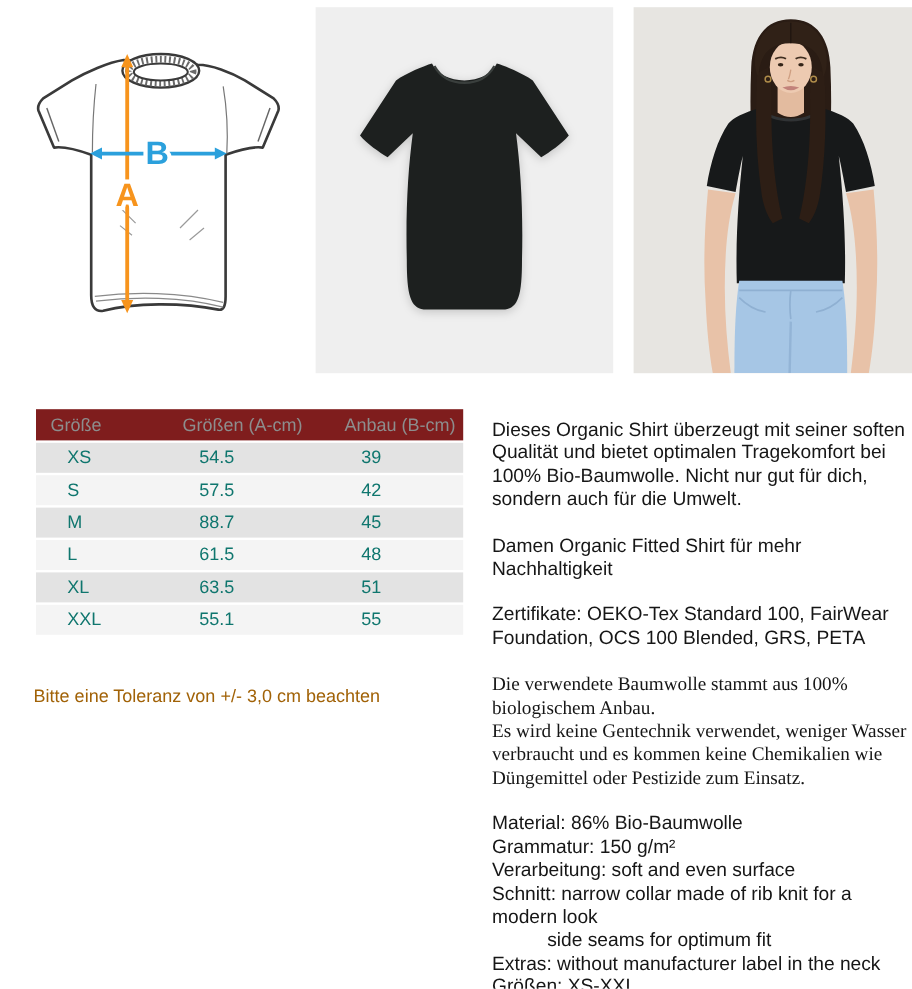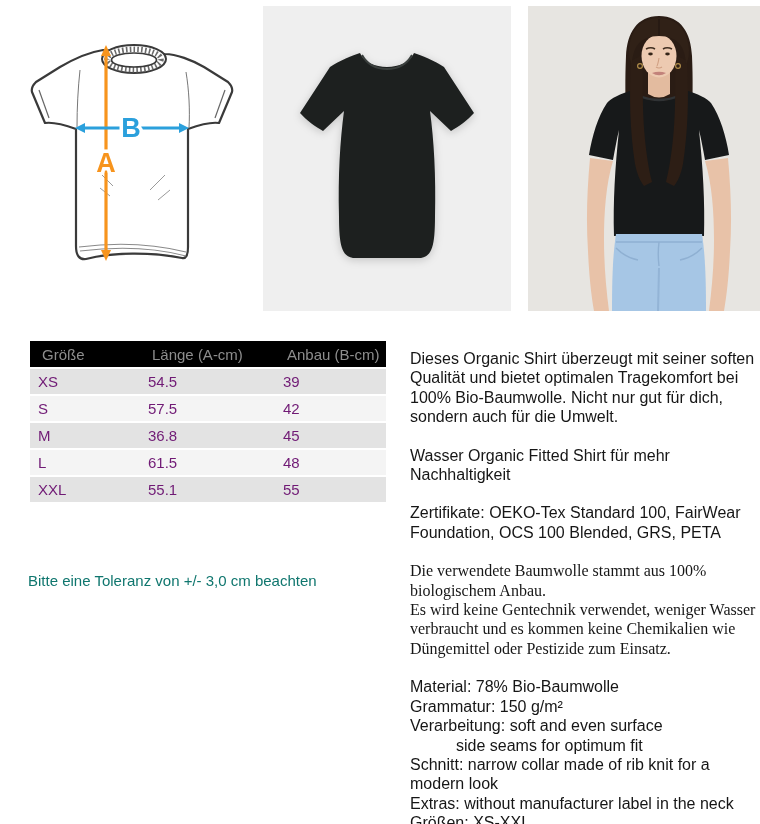--- a/index.html
+++ b/index.html
@@ -21,30 +21,30 @@
     text-anchor:middle;
   }
 
   
   #size-table {
     position:absolute; left:30px; top:339px; width:356px;
     border-collapse:separate; border-spacing:0 2px;
     font-size:15px;
   }
   #size-table th {
-    background:#000000; color:#8d8d8d; font-weight:normal; text-align:left;
+    background:#7f1d1d; color:#8d8d8d; font-weight:normal; text-align:left;
     height:26px; padding:0 0 0 12px;
   }
-  #size-table td { height:25px; padding:0 0 0 8px; color:#701a75; }
+  #size-table td { height:25px; padding:0 0 0 26px; color:#0f766e; }
   #size-table tbody tr:nth-child(odd)  td { background:#e3e3e3; }
   #size-table tbody tr:nth-child(even) td { background:#f4f4f4; }
 
   #tolerance-note {
     position:absolute; left:28px; top:572px;
-    font-size:15px; color:#0f766e;
+    font-size:15px; color:#a16207;
   }
 
   
   #description {
     position:absolute; left:410px; top:349px; width:348px;
     font-size:16px; line-height:19.4px; color:#161616;
   }
   #description p { margin:0 0 19px 0; }
   #description p.preline { white-space:pre-line;font-family:Liberation Serif, serif; }
   #description .spec-line { }
@@ -154,63 +154,68 @@
 
 <table id="size-table">
   <colgroup>
       <col style="width:110px">
       <col style="width:135px">
       <col style="width:111px">
     </colgroup>
   <thead>
     <tr>
       <th>Größe</th>
-      <th>Länge (A-cm)</th>
+      <th>Größen (A-cm)</th>
       <th>Anbau (B-cm)</th>
     </tr>
   </thead>
   <tbody>
     <tr>
       <td>XS</td>
       <td>54.5</td>
       <td>39</td>
     </tr>
     <tr>
       <td>S</td>
       <td>57.5</td>
       <td>42</td>
     </tr>
     <tr>
       <td>M</td>
-      <td>36.8</td>
+      <td>88.7</td>
       <td>45</td>
     </tr>
     <tr>
       <td>L</td>
       <td>61.5</td>
       <td>48</td>
     </tr>
     <tr>
+      <td>XL</td>
+      <td>63.5</td>
+      <td>51</td>
+    </tr>
+    <tr>
       <td>XXL</td>
       <td>55.1</td>
       <td>55</td>
     </tr>
   </tbody>
 </table>
 
 <div id="tolerance-note">Bitte eine Toleranz von +/- 3,0 cm beachten</div>
 
 <div id="description">
   <p>Dieses Organic Shirt überzeugt mit seiner soften Qualität und bietet optimalen Tragekomfort bei 100% Bio-Baumwolle. Nicht nur gut für dich, sondern auch für die Umwelt.</p>
-  <p>Wasser Organic Fitted Shirt für mehr Nachhaltigkeit</p>
+  <p>Damen Organic Fitted Shirt für mehr Nachhaltigkeit</p>
   <p>Zertifikate: OEKO-Tex Standard 100, FairWear Foundation, OCS 100 Blended, GRS, PETA</p>
   <p class="preline">Die verwendete Baumwolle stammt aus 100% biologischem Anbau.
 Es wird keine Gentechnik verwendet, weniger Wasser verbraucht und es kommen keine Chemikalien wie Düngemittel oder Pestizide zum Einsatz.</p>
   <div>
-    <div class="spec-line">Material: 78% Bio-Baumwolle</div>
+    <div class="spec-line">Material: 86% Bio-Baumwolle</div>
     <div class="spec-line">Grammatur: 150 g/m²</div>
     <div class="spec-line">Verarbeitung: soft and even surface</div>
+    <div class="spec-line">Schnitt: narrow collar made of rib knit for a modern look</div>
     <div class="spec-line spec-indent">side seams for optimum fit</div>
-    <div class="spec-line">Schnitt: narrow collar made of rib knit for a modern look</div>
     <div class="spec-line">Extras: without manufacturer label in the neck</div>
     <div class="spec-line">Größen: XS-XXL</div>
   </div>
 </div>
 
 </body></html>

